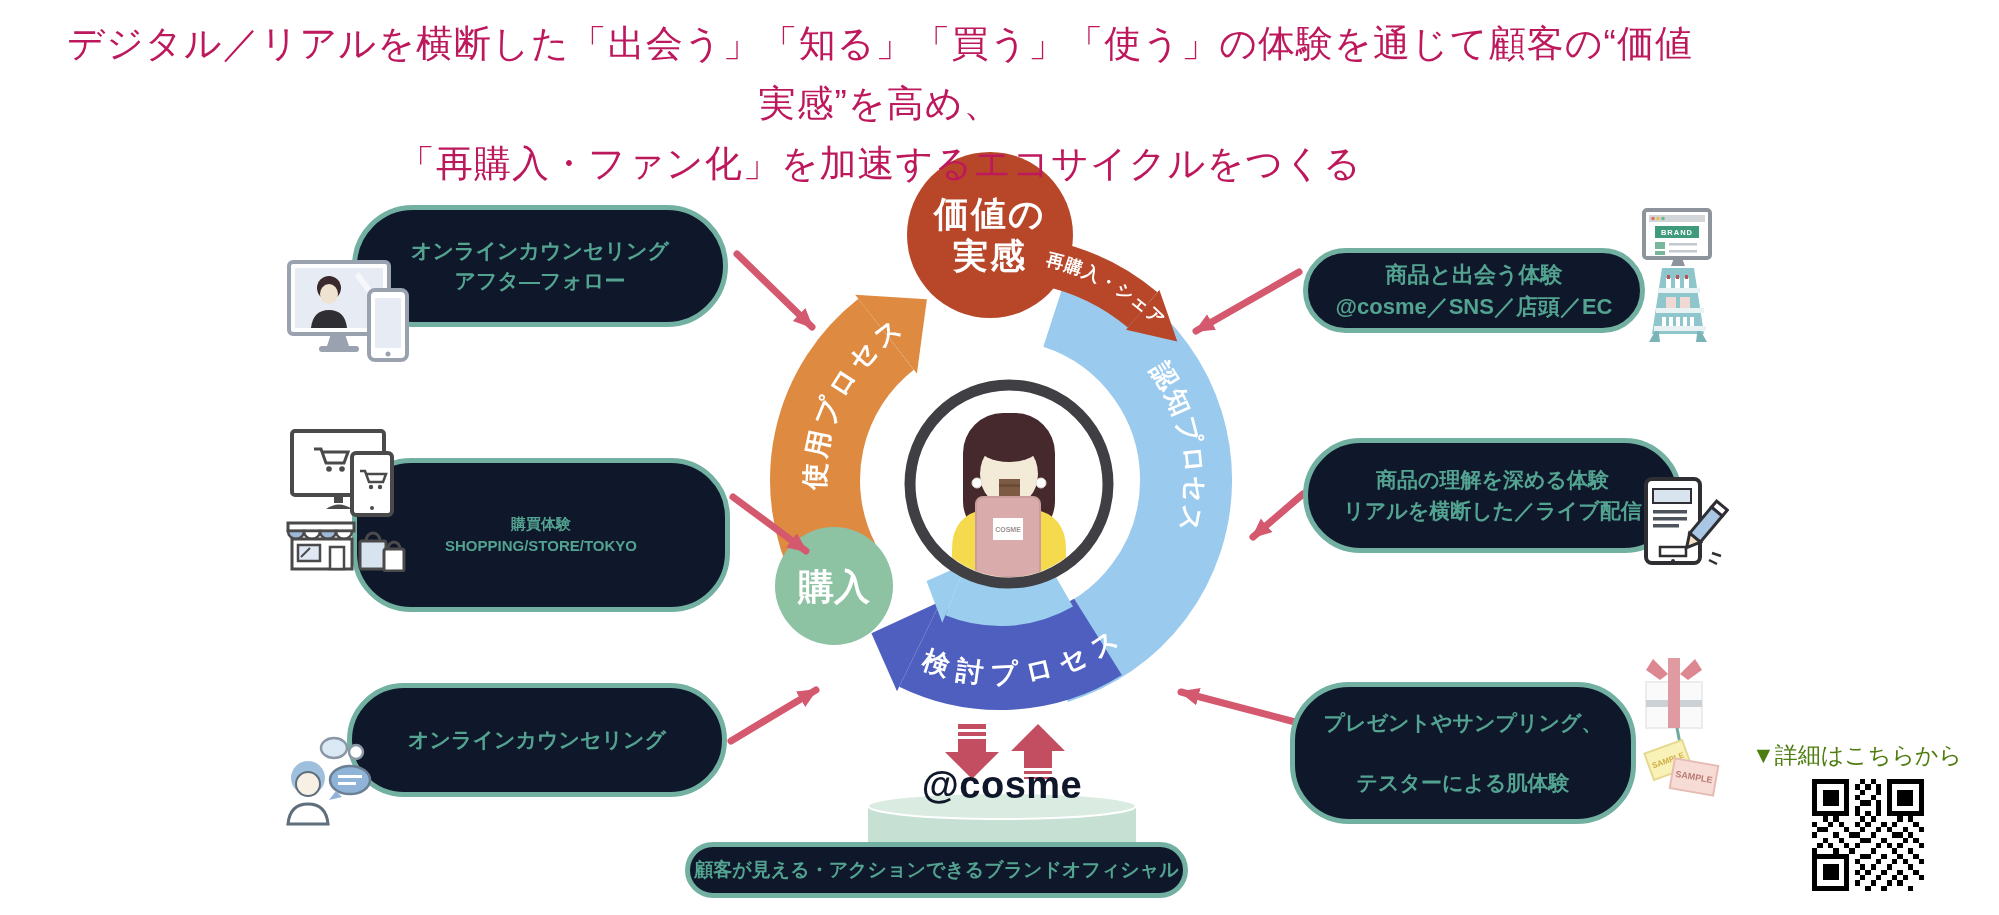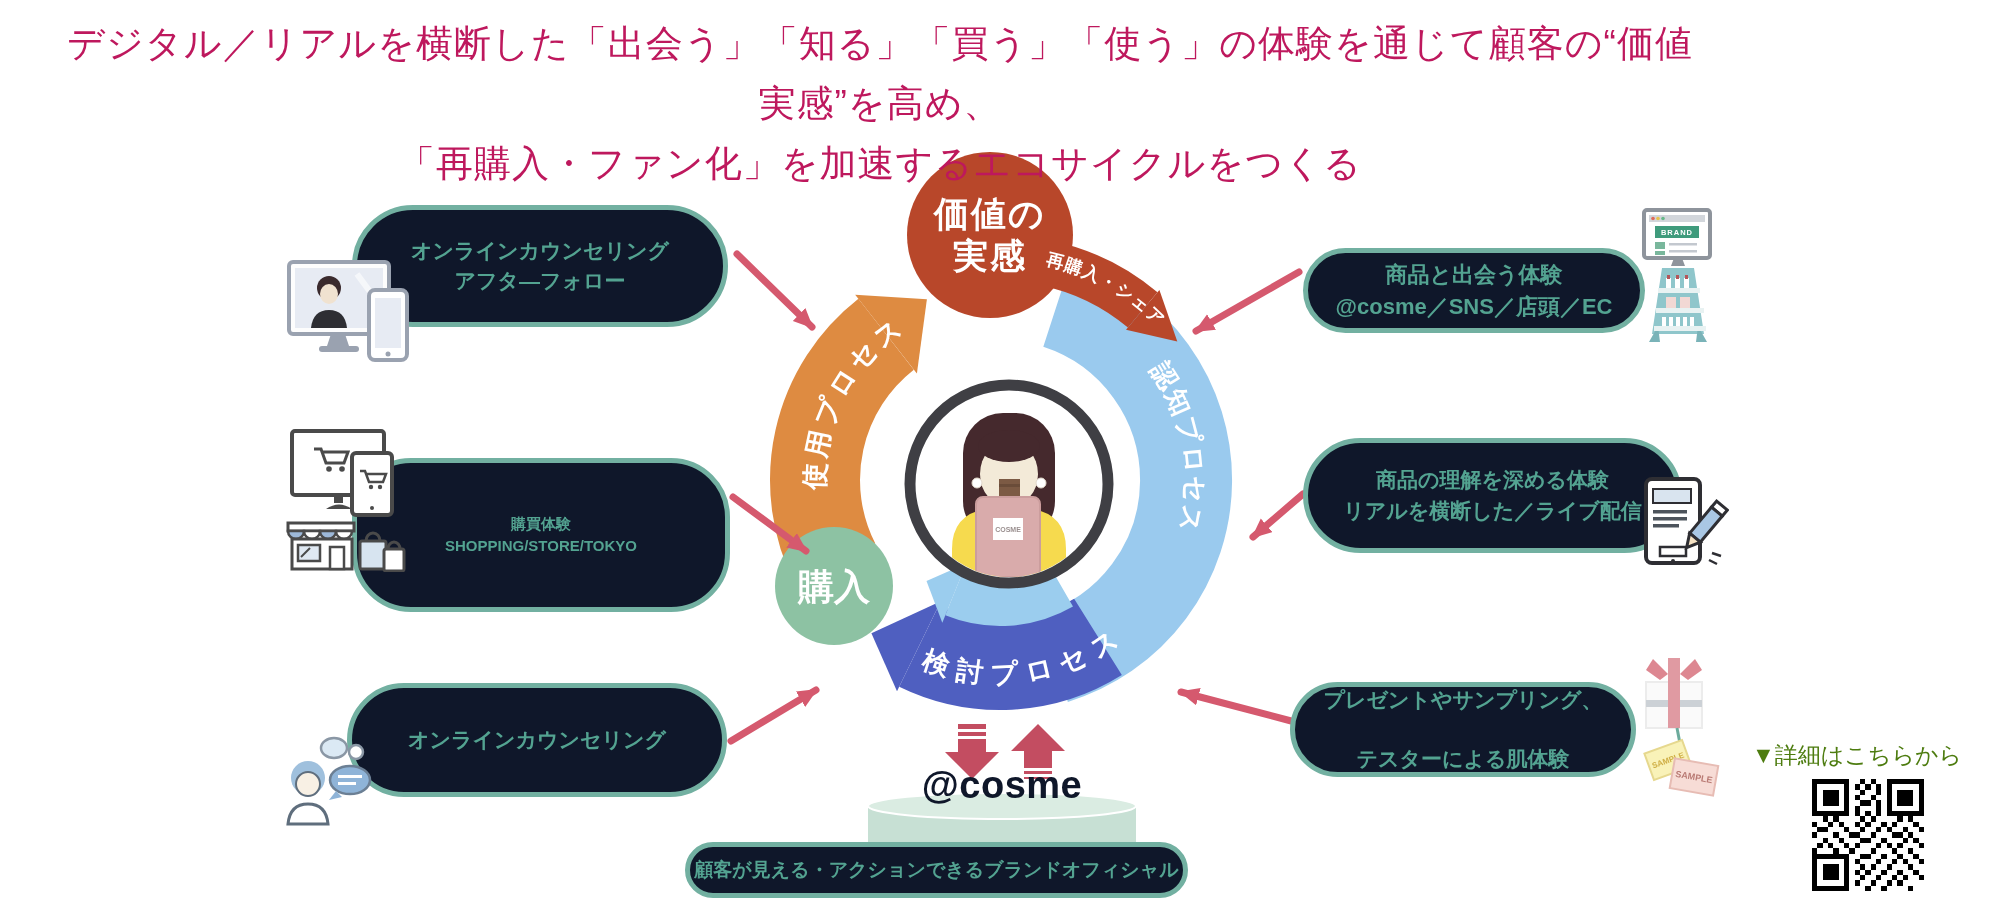--- a/index.html
+++ b/index.html
@@ -9,21 +9,21 @@
   .title{position:absolute;left:60px;top:14px;width:1640px;text-align:center;
          font-size:37px;color:#be185d;line-height:60px;letter-spacing:1px;z-index:3;}
   .pill{position:absolute;box-sizing:border-box;background:#0f172a;border:5px solid #72b0a1;
         display:flex;flex-direction:column;align-items:center;justify-content:center;
         color:#53a391;font-weight:bold;text-align:center;line-height:1.45;z-index:2;}
   #boxL1{left:352px;top:205px;width:376px;height:122px;border-radius:61px;font-size:21px;}
   #boxL2{left:352px;top:440px;width:378px;height:154px;border-radius:59px;font-size:15px;margin-top:18px;}
   #boxL3{left:347px;top:683px;width:380px;height:114px;border-radius:57px;font-size:21px;}
   #boxR1{left:1303px;top:208px;width:342px;height:85px;border-radius:60px;font-size:22px;margin-top:40px;}
   #boxR2{left:1303px;top:438px;width:379px;height:115px;border-radius:58px;font-size:21px;}
-  #boxR3{left:1290px;top:682px;width:346px;height:95px;border-radius:59px;font-size:21px;gap:29px;}
+  #boxR3{left:1290px;top:682px;width:346px;height:142px;border-radius:59px;font-size:21px;gap:29px;}
   #banner{left:685px;top:842px;width:503px;height:56px;border-radius:28px;font-size:19px;z-index:4;text-align:right;}
   .diagram{position:absolute;left:0;top:0;z-index:1;}
   .icon{position:absolute;z-index:3;}
   #iconL1{left:287px;top:256px;}
   #iconL2{left:286px;top:427px;}
   #iconL3{left:282px;top:728px;}
   #iconR1{left:1638px;top:208px;}
   #iconR2{left:1644px;top:477px;}
   #iconR3{left:1626px;top:656px;}
   .logo{position:absolute;left:852px;top:764px;width:300px;text-align:center;

